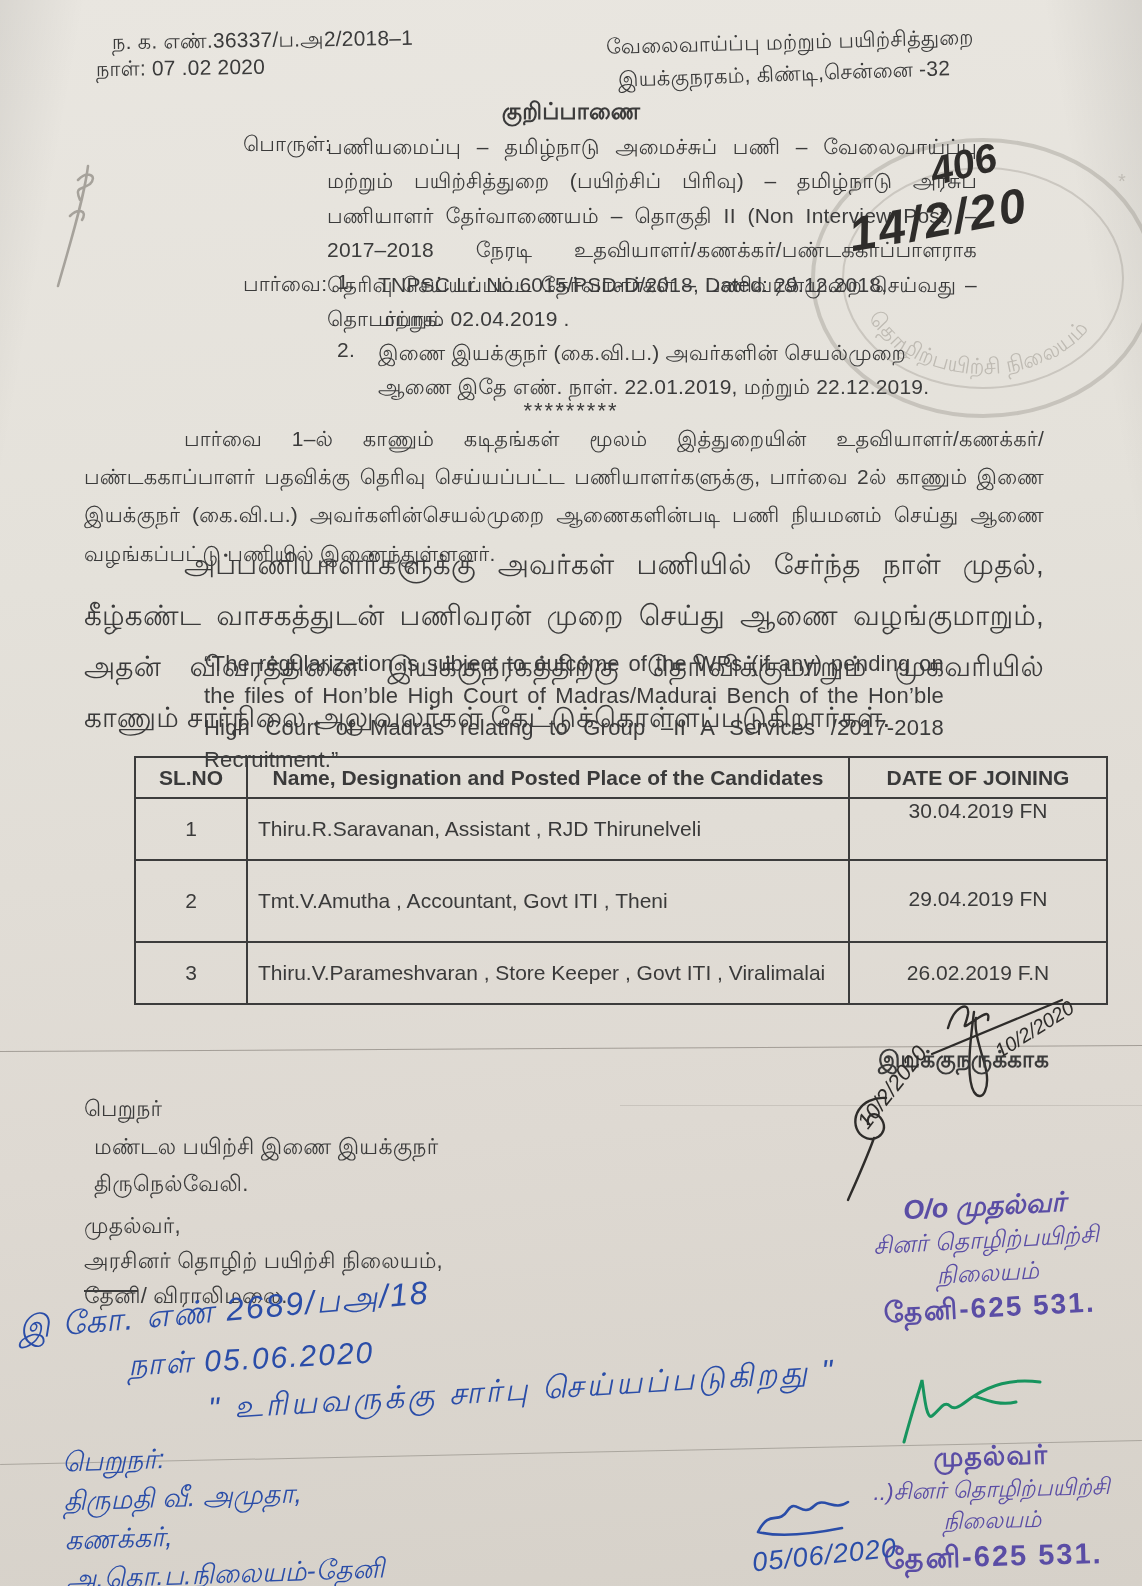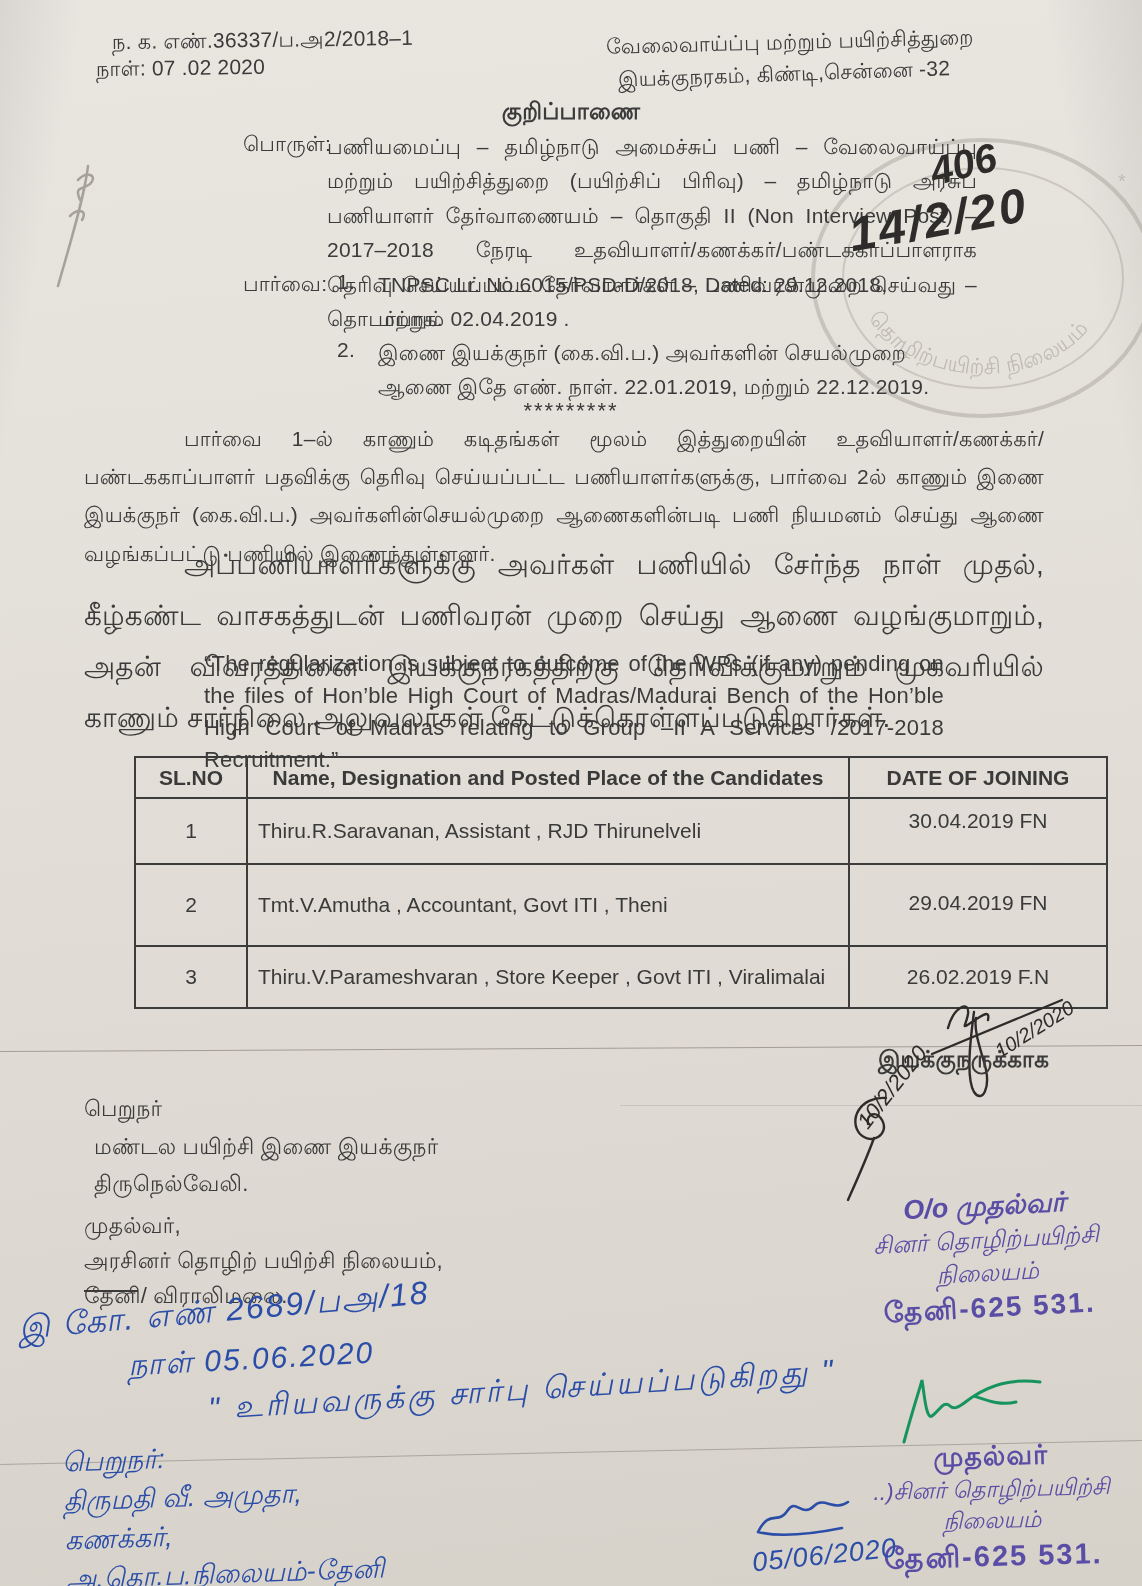--- a/index.html
+++ b/index.html
@@ -92,21 +92,21 @@
         <tr>
           <th class="col-sl">SL.NO</th>
           <th class="col-name" style="text-align:center;">Name,  Designation and  Posted Place of the Candidates</th>
           <th class="col-date">DATE OF JOINING</th>
         </tr>
       </thead>
       <tbody>
         <tr>
           <td class="col-sl">1</td>
           <td class="col-name">Thiru.R.Saravanan,   Assistant , RJD Thirunelveli</td>
-          <td class="col-date" style="vertical-align:top;padding-top:10px;">30.04.2019 FN</td>
+          <td class="col-date" style="vertical-align:top;padding-top:0;">30.04.2019 FN</td>
         </tr>
         <tr>
           <td class="col-sl">2</td>
           <td class="col-name">Tmt.V.Amutha ,  Accountant,  Govt ITI , Theni</td>
           <td class="col-date" style="vertical-align:top;padding-top:26px;text-align:center;">29.04.2019 FN</td>
         </tr>
         <tr>
           <td class="col-sl">3</td>
           <td class="col-name" style="line-height:1.7;">Thiru.V.Parameshvaran , Store Keeper ,  Govt ITI , Viralimalai</td>
           <td class="col-date">26.02.2019 F.N</td>

